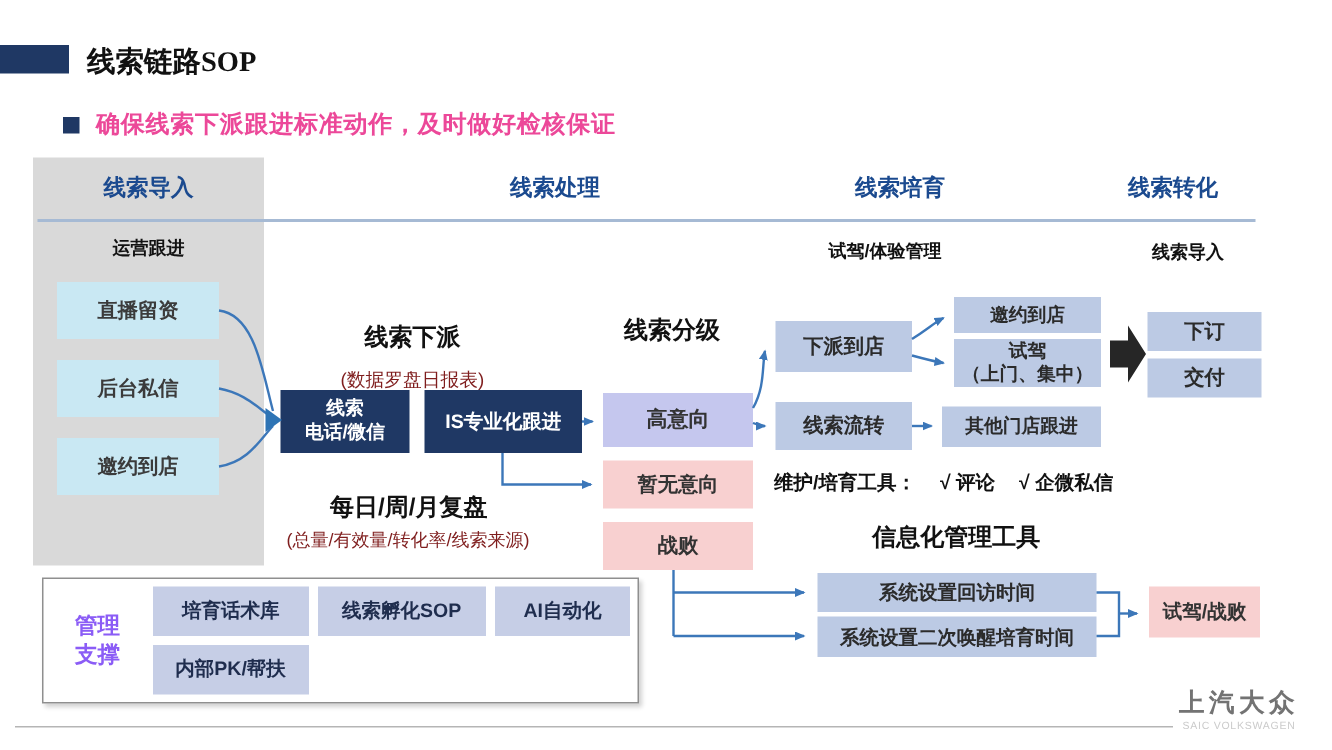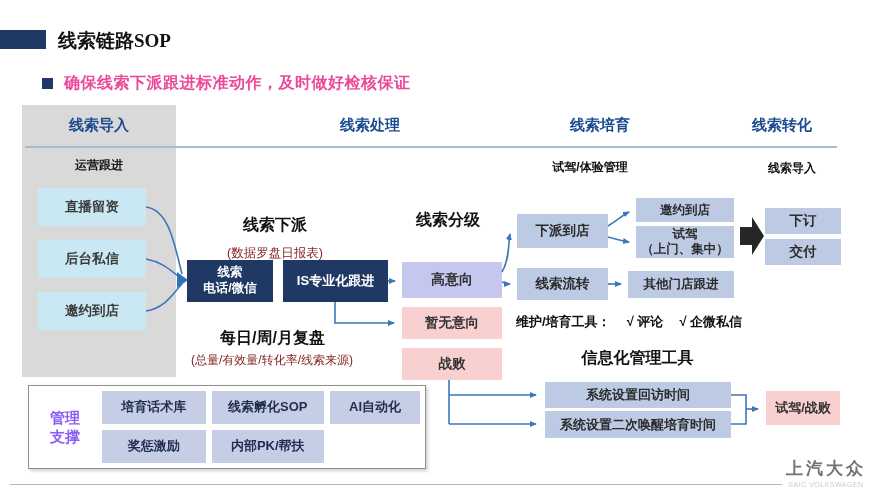--- a/index.html
+++ b/index.html
@@ -108,21 +108,20 @@
 <div class="abs box steel" style="left:765px;top:239px;width:76px;height:26px;">交付</div>
 <div class="abs box pink" style="left:766px;top:391px;width:74px;height:34px;font-size:13px;">试驾/战败</div>
 
 <div class="abs support">
   <div class="support-label">管理
 支撑</div>
   <div class="support-grid">
     <div class="support-cell">培育话术库</div>
     <div class="support-cell">线索孵化SOP</div>
     <div class="support-cell">AI自动化</div>
-    <div class="support-cell">奖惩激励</div>
     <div class="support-cell">内部PK/帮扶</div>
   </div>
 </div>
 
 <div class="abs footer-line"></div>
 <div class="abs logo">
   <div class="logo-cn">上汽大众</div>
   <div class="logo-en">SAIC VOLKSWAGEN</div>
 </div>
 

